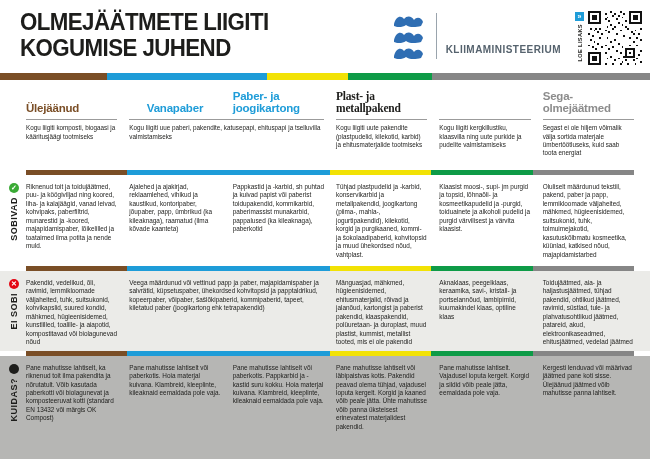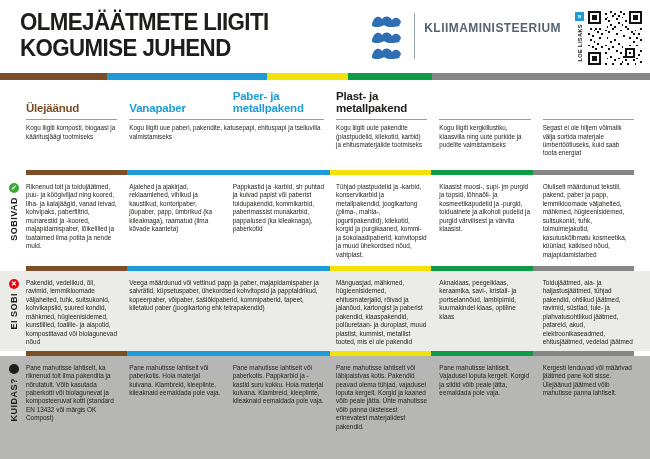--- a/index.html
+++ b/index.html
@@ -7,21 +7,21 @@
         font-family:"Liberation Sans",sans-serif;color:#1d1d1b;box-sizing:border-box;}
   *{box-sizing:border-box;}
 
   
   .header{height:73px;position:relative;}
   .page-title{position:absolute;left:20px;top:9px;font-size:23px;line-height:26px;
               font-weight:700;letter-spacing:-0.6px;text-transform:uppercase;transform:scaleX(.97);transform-origin:left top;}
   .brand{position:absolute;right:8px;top:11px;display:flex;align-items:flex-start;}
   .lions{width:36px;height:48px;margin-top:1px;}
   .brand-divider{width:1px;height:46px;background:#9aa4ad;margin:2px 9px 0 9px;}
-  .wordmark{font-size:12px;font-weight:700;letter-spacing:.45px;color:#56636e;margin-top:10px;white-space:nowrap;}
+  .wordmark{font-size:10px;font-weight:700;letter-spacing:.45px;color:#56636e;margin-top:33px;white-space:nowrap;}
   .loe{display:flex;flex-direction:column;align-items:center;margin:1px 4px 0 14px;}
   .loe-sq{width:9px;height:9px;color:#fff;font-size:7px;line-height:9px;text-align:center;font-weight:700;}
   .loe-v{writing-mode:vertical-rl;transform:rotate(180deg);font-size:5.6px;font-weight:700;
          letter-spacing:.4px;margin-top:3px;color:#1d1d1b;}
   .qr{width:54px;height:54px;}
 
   
   .stripe{display:flex;height:7px;width:650px;}
   .stripe span{display:block;height:100%;}
   .stripe.full .s1{width:107px}.stripe.full .s2{width:80px}.stripe.full .s3{width:80px}
@@ -105,23 +105,24 @@
     <span class="s1" style="background: rgb(122, 78, 38);"></span>
     <span class="s2" style="background: rgb(30, 156, 216);"></span>
     <span class="s3" style="background: rgb(30, 156, 216);"></span>
     <span class="s4" style="background: rgb(242, 226, 5);"></span>
     <span class="s5" style="background: rgb(14, 155, 71);"></span>
     <span class="s6" style="background: rgb(134, 134, 134);"></span>
   </div>
 
   <div class="head-grid">
     <div class="col-title" style="grid-column: 1; color: rgb(122, 78, 38);">Ülejäänud</div>
-    <div class="col-title" style="grid-column: 2; color: rgb(30, 156, 216);">Vanapaber</div>
-    <div class="col-title" style="grid-column: 3; color: rgb(30, 156, 216);">Paber- ja metallpakend</div>
-    <div class="col-title" style="grid-column: 4; color: rgb(29, 29, 27);">Plast- ja metallpakend</div>
+    <div class="col-title" style="grid-column: 2; color: rgb(30, 156, 216); text-align: center;">Vanapaber</div>
+    <div class="col-title" style="grid-column: 3; color: rgb(30, 156, 216);">Paber- ja joogikartong</div>
+    <div class="col-title" style="grid-column: 4; color: rgb(29, 29, 27); font-family: Liberation Serif, serif;">Plast- ja metallpakend</div>
+    <div class="col-title" style="grid-column: 6; color: rgb(140, 140, 140);">Sega-olmejäätmed</div>
 
     <div class="col-desc" style="grid-column:1">Kogu liigiti komposti, biogaasi ja kääritusjäägi tootmiseks</div>
     <div class="col-desc" style="grid-column:2 / span 2">Kogu liigiti uue paberi, pakendite, katusepapi, ehituspapi ja tselluvilla valmistamiseks</div>
     <div class="col-desc" style="grid-column:4">Kogu liigiti uute pakendite (plastpudelid, kilekotid, karbid) ja ehitusmaterjalide tootmiseks</div>
     <div class="col-desc" style="grid-column:5">Kogu liigiti kergkillustiku, klaasvilla ning uute purkide ja pudelite valmistamiseks</div>
     <div class="col-desc" style="grid-column:6">Segast ei ole hiljem võimalik välja sortida materjale ümbertöötluseks, kuid saab toota energiat</div>
   </div>
 
   <div class="stripe inner">
     <span style="background: rgb(122, 78, 38);"></span>

